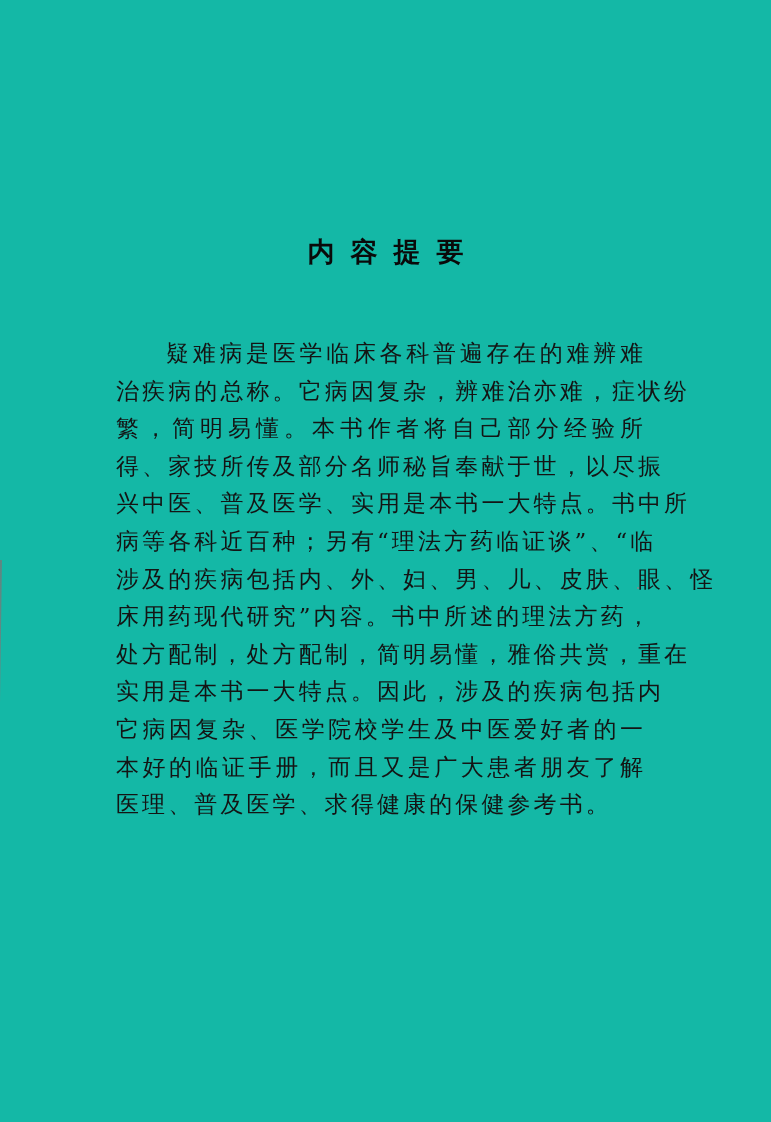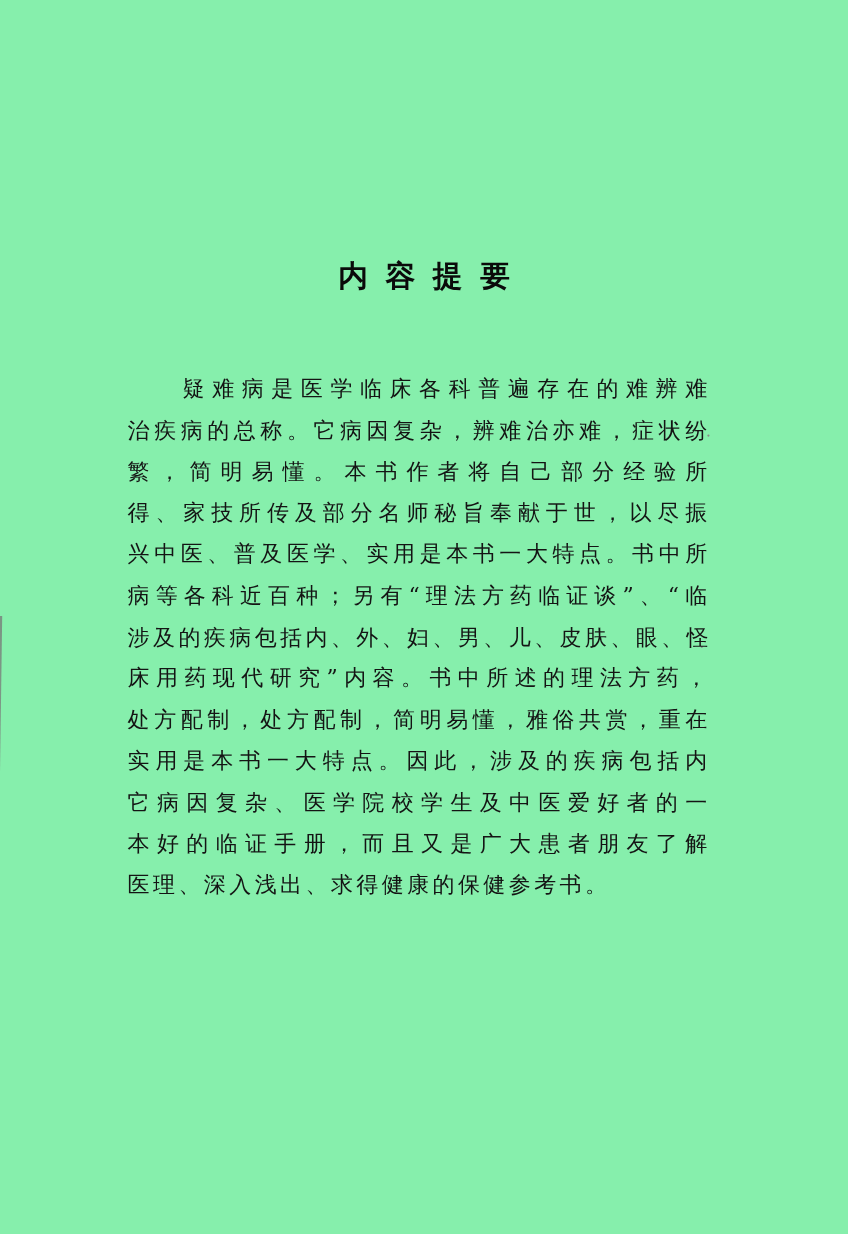--- a/index.html
+++ b/index.html
@@ -13,21 +13,21 @@
       position: relative;
       overflow: hidden;
       font-family: "DejaVu Serif", "Liberation Serif", serif;
       color: #111111;
     }
     .page {
       position: absolute;
       left: 0; top: 0;
       width: 771px;
       height: 1122px;
-      background: #86efac;
+      background: #14b8a6;
     }
     .title {
       position: absolute;
       top: 232px;
       left: 0;
       width: 771px;
       text-align: center;
       font-family: "DejaVu Sans", "Liberation Sans", sans-serif;
       font-weight: bold;
       font-size: 27px;
@@ -39,21 +39,21 @@
     .body-text {
       position: absolute;
       top: 335px;
       left: 116px;
       width: 530px;
     }
     .line {
       display: block;
       height: 37.6px;
       line-height: 37.6px;
-      font-size: 20px;
+      font-size: 23px;
       white-space: nowrap;
       letter-spacing: 3.1px;
       color: #141414;
       text-align: justify;
       text-align-last: justify;
     }
     .line.first {
       padding-left: 50px;
     }
     .line.last {
@@ -94,15 +94,15 @@
     <span class="line">繁，简明易懂。本书作者将自己部分经验所</span>
     <span class="line">得、家技所传及部分名师秘旨奉献于世，以尽振</span>
     <span class="line">兴中医、普及医学、实用是本书一大特点。书中所</span>
     <span class="line">病等各科近百种；另有“理法方药临证谈”、“临</span>
     <span class="line">涉及的疾病包括内、外、妇、男、儿、皮肤、眼、怪</span>
     <span class="line">床用药现代研究”内容。书中所述的理法方药，</span>
     <span class="line">处方配制，处方配制，简明易懂，雅俗共赏，重在</span>
     <span class="line">实用是本书一大特点。因此，涉及的疾病包括内</span>
     <span class="line">它病因复杂、医学院校学生及中医爱好者的一</span>
     <span class="line">本好的临证手册，而且又是广大患者朋友了解</span>
-    <span class="line last">医理、深入浅出、求得健康的保健参考书。</span>
+    <span class="line last">医理、普及医学、求得健康的保健参考书。</span>
   </div>
 </div>
 
 </body></html>

